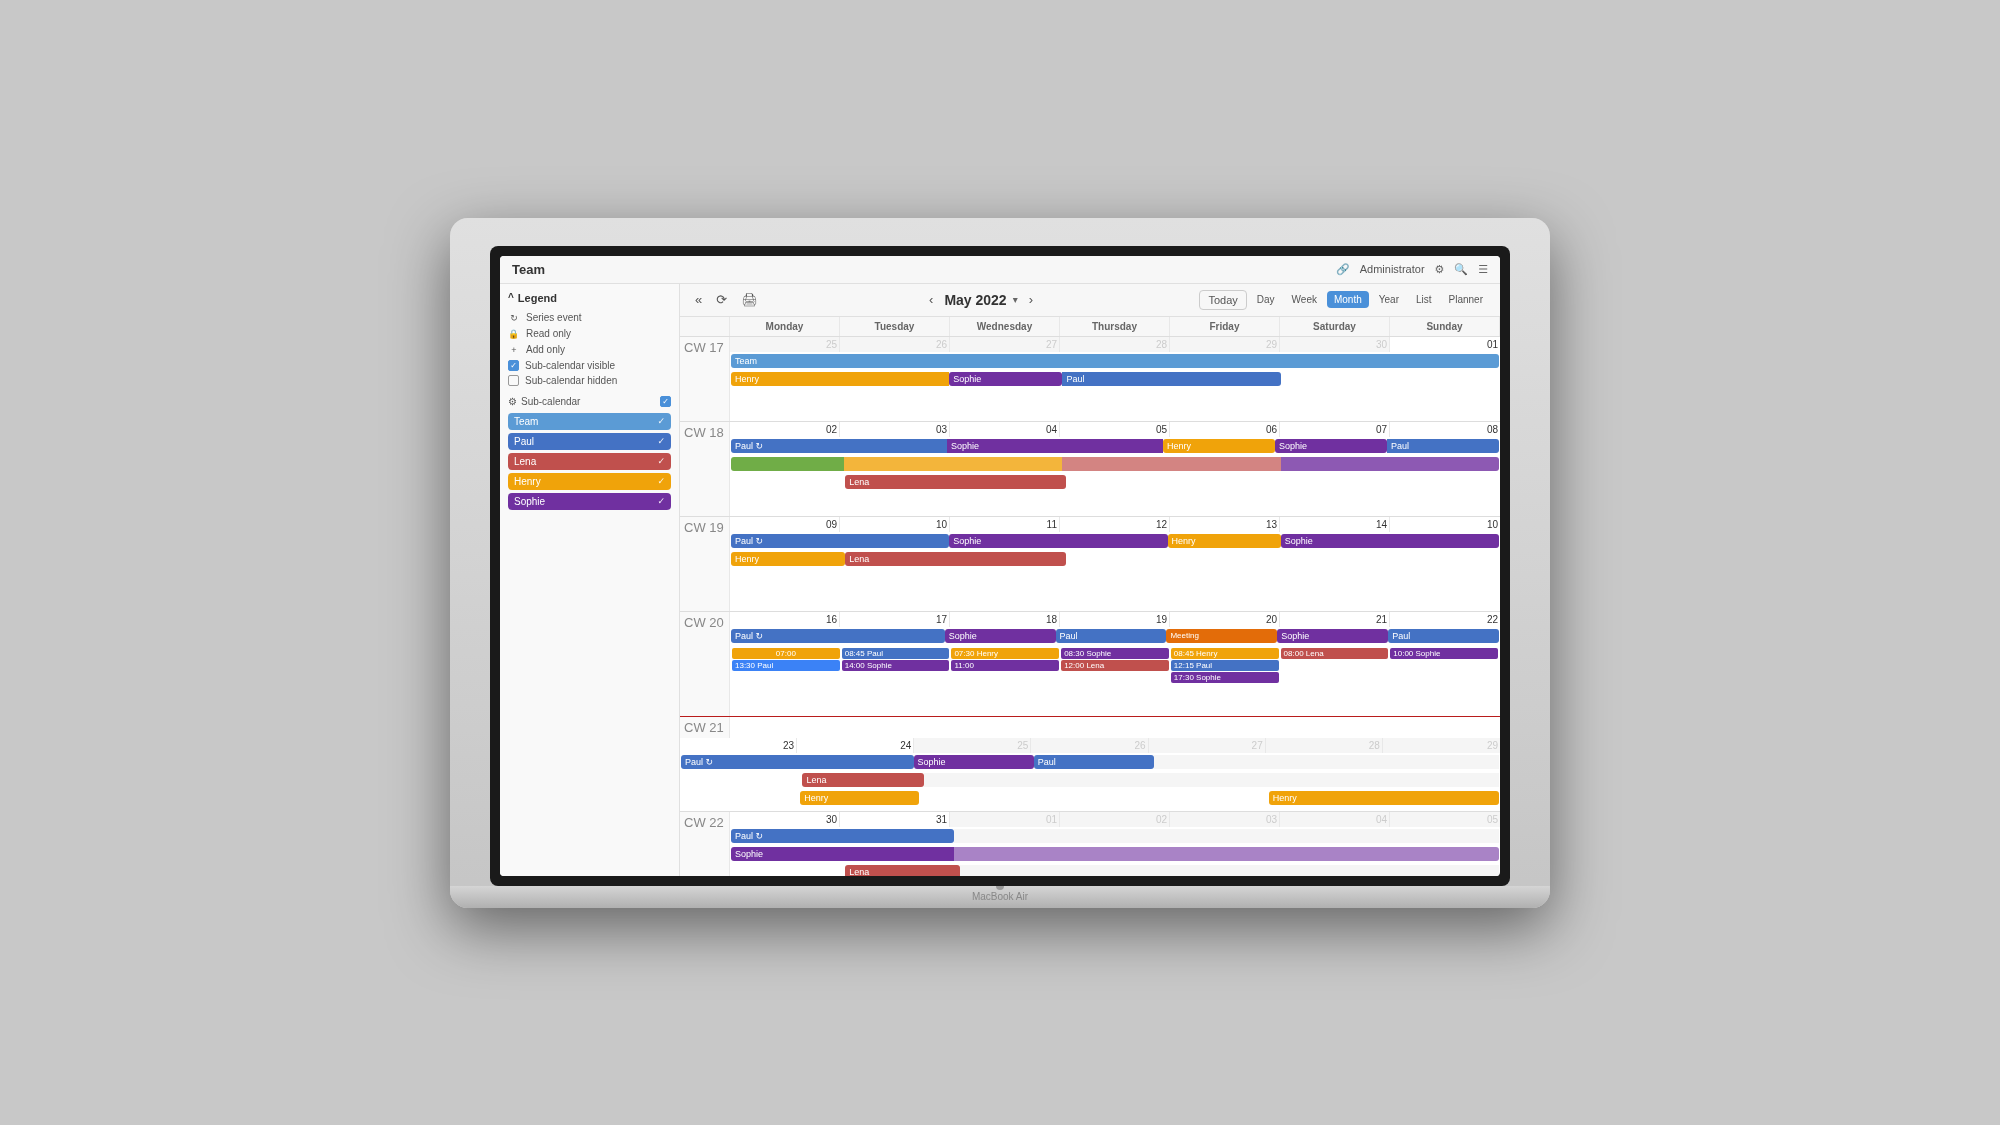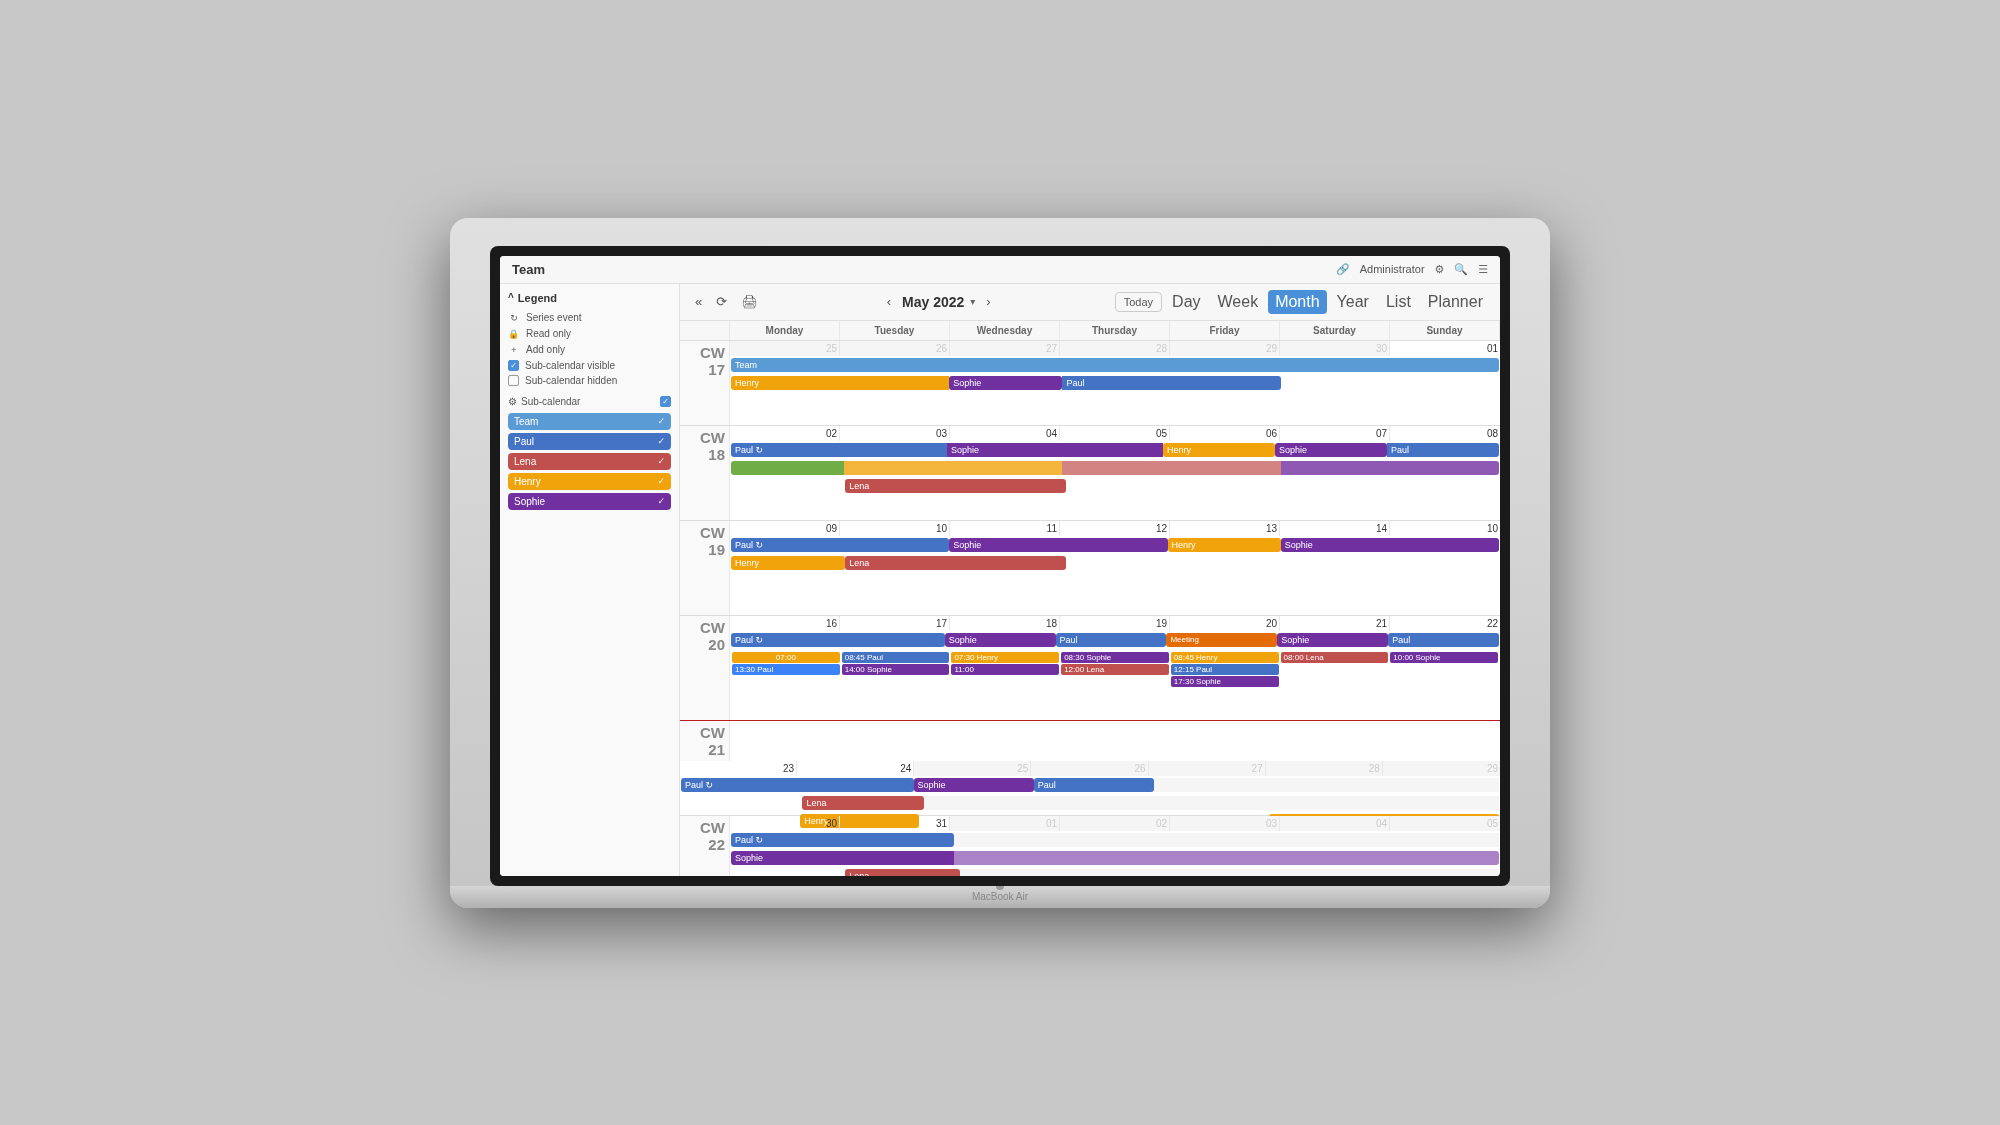--- a/index.html
+++ b/index.html
@@ -200,21 +200,21 @@
     }
     .cal-nav-right {
       display: flex;
       align-items: center;
       gap: 3px;
     }
     .view-btn {
       background: none;
       border: none;
       cursor: pointer;
-      font-size: 16px;
+      font-size: 10px;
       color: #555;
       padding: 3px 7px;
       border-radius: 4px;
     }
     .view-btn.active { background: #4a90d9; color: #fff; }
     .today-btn {
       background: none;
       border: 1px solid #ccc;
       cursor: pointer;
       font-size: 11px;
@@ -242,22 +242,22 @@
     .cw-label-col {
       width: 50px;
       flex-shrink: 0;
       border-right: 1px solid #e8e8e8;
       background: #f9f9f9;
       display: flex;
       align-items: flex-start;
       padding: 3px 4px;
     }
     .cw-label-text {
-      font-size: 15px;
-      font-weight: 700;
+      font-size: 13px;
+      font-weight: 400;
       color: #888;
       text-align: right;
     }
     .numbers-row {
       display: grid;
       grid-template-columns: repeat(7, 1fr);
     }
     .num-cell {
       border-right: 1px solid #e8e8e8;
       padding: 2px;

